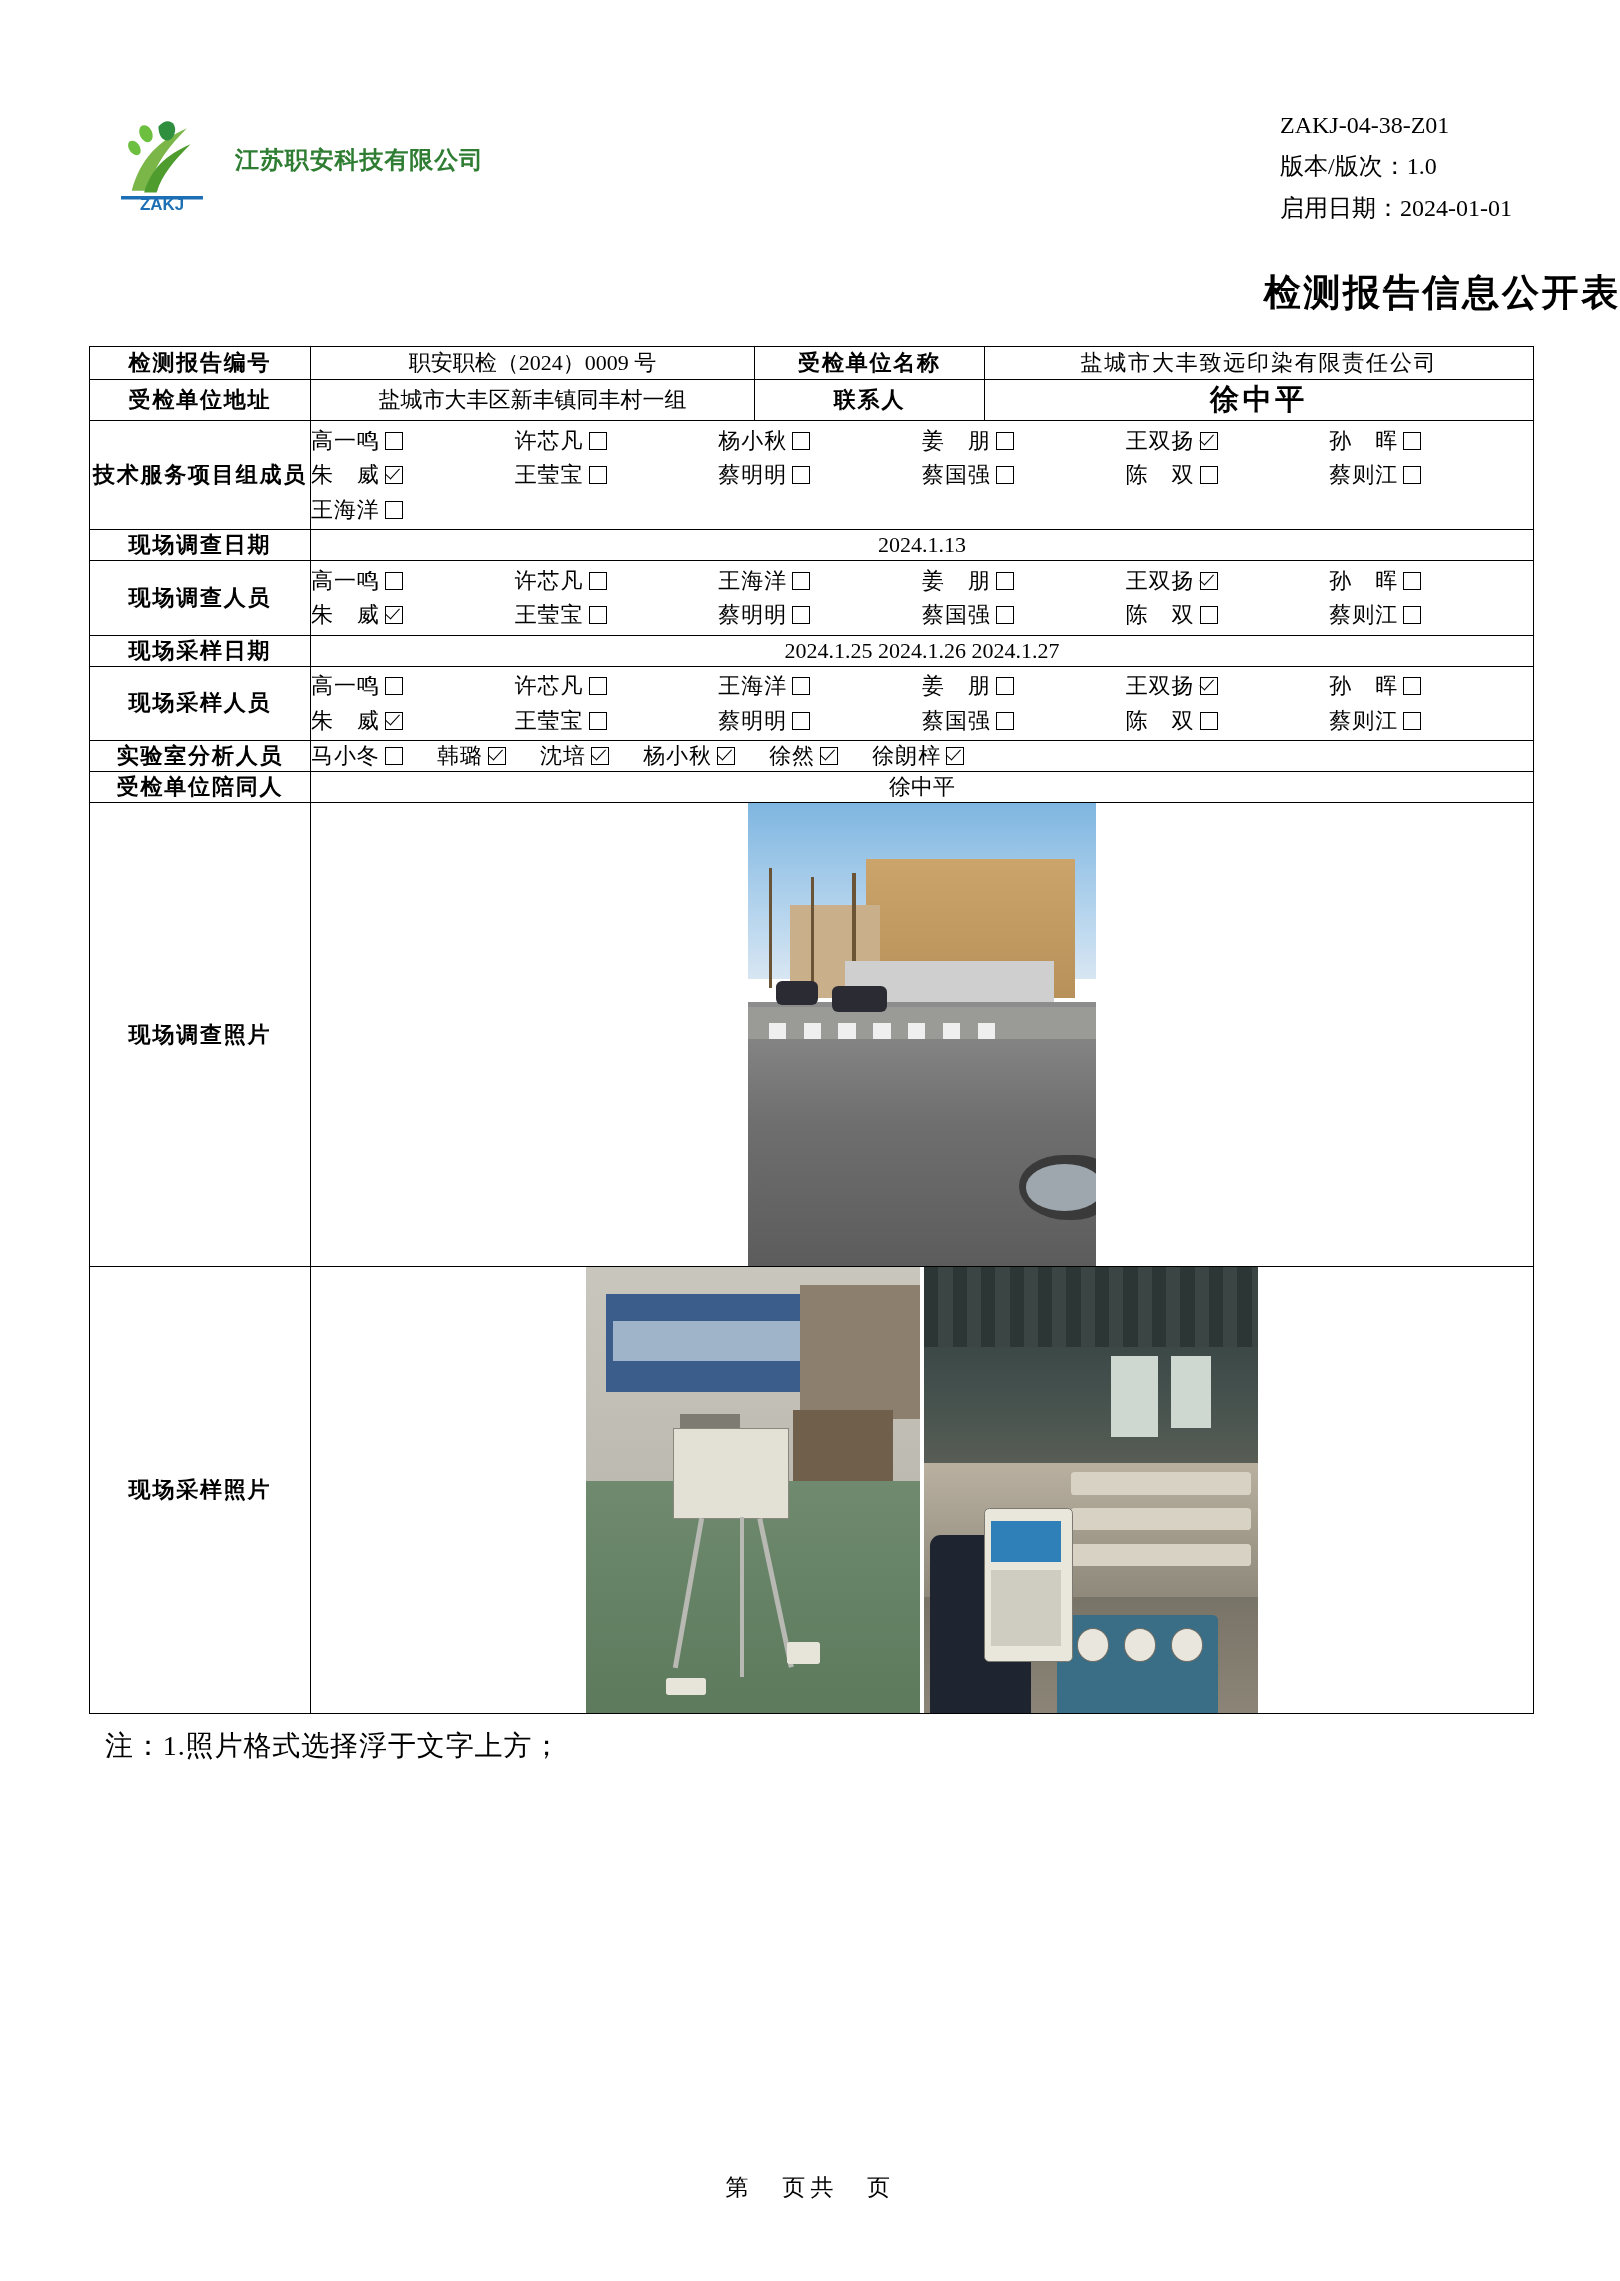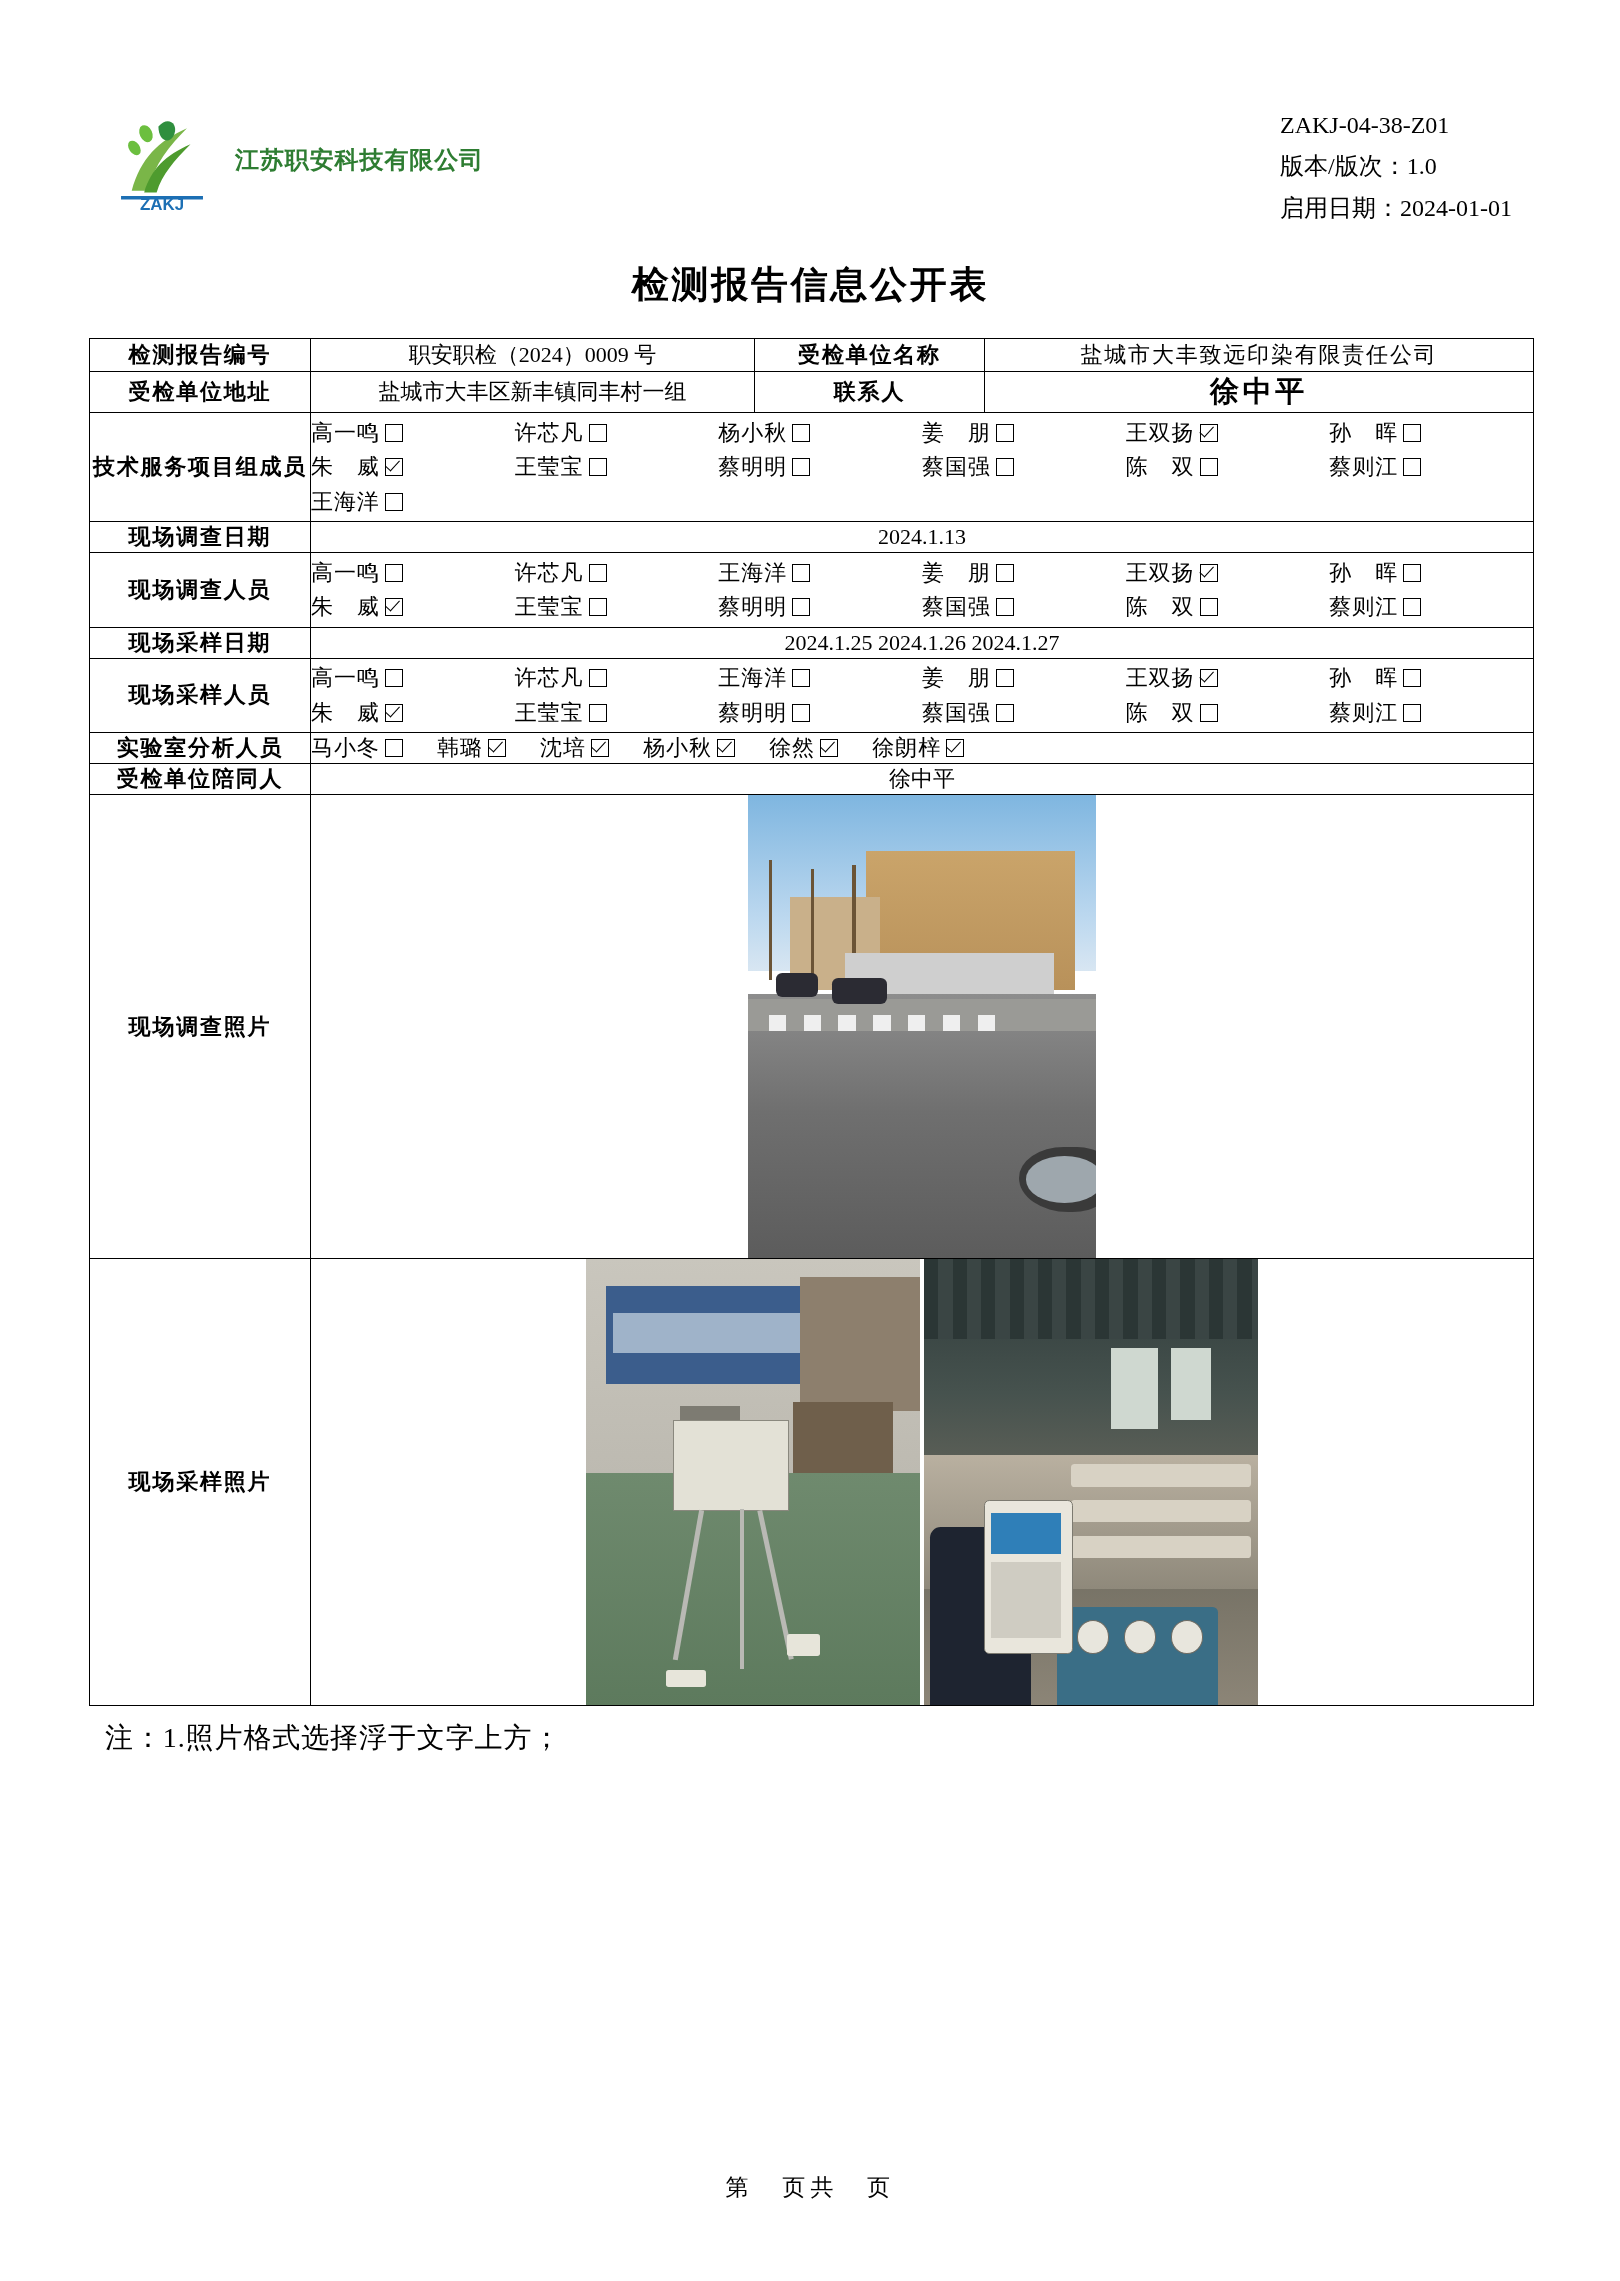--- a/index.html
+++ b/index.html
@@ -48,25 +48,25 @@
     letter-spacing: 0.9px;
   }
   .header-right {
     font-size: 24px;
     line-height: 1.72;
     font-family: "Liberation Serif", serif;
   }
 
   
   .doc-title {
-    text-align: center;
+    text-align: right;
     font-size: 37px;
     font-weight: bold;
     letter-spacing: 2.7px;
-    margin-top: 31px;
+    margin-top: 39px;
     font-family: Liberation Sans, sans-serif;
   }
 
   
   .tbl-wrap {
     margin: 28.5px 89px 0 89px;
     border-radius: 29px;
   }
   table.main {
     width: 1444px;

